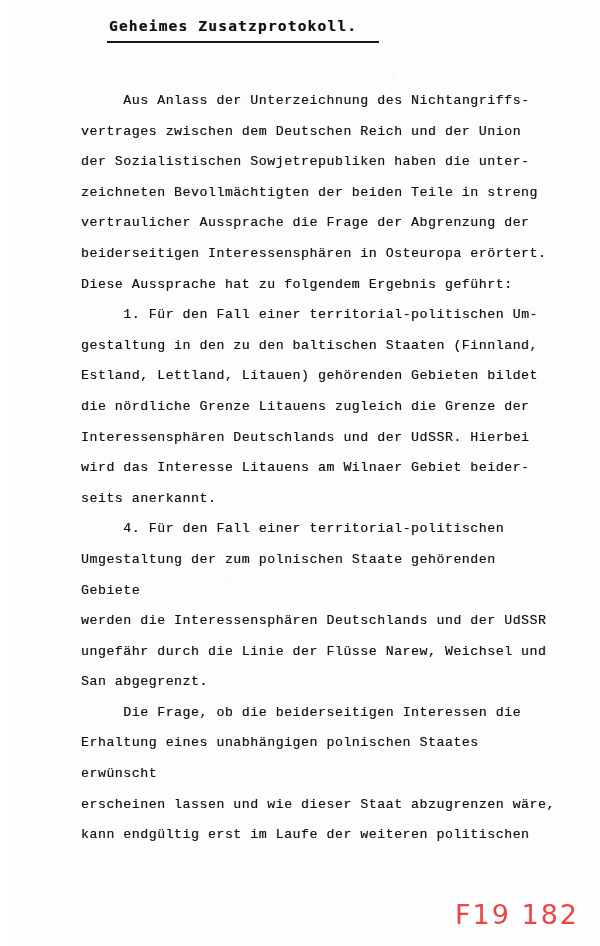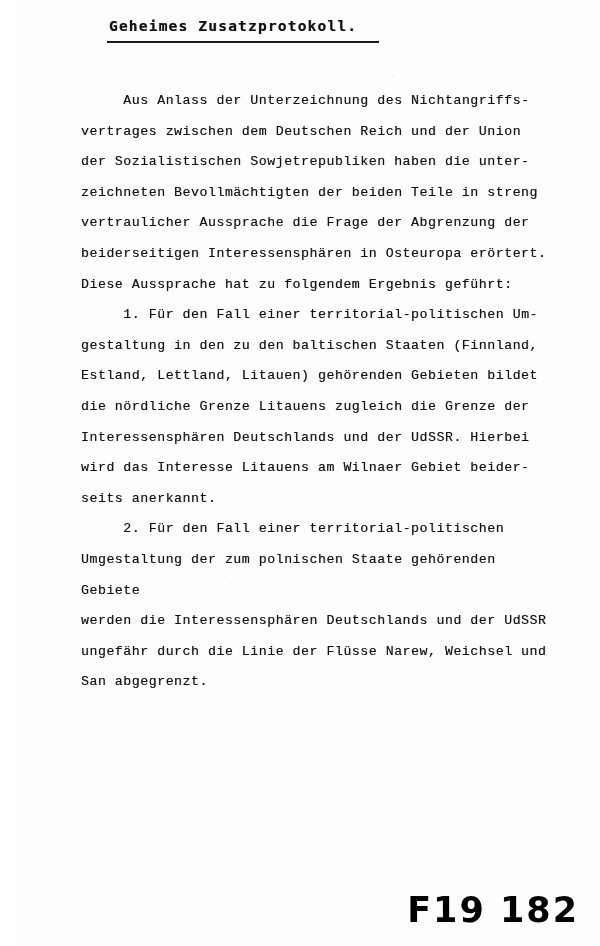--- a/index.html
+++ b/index.html
@@ -81,24 +81,24 @@
   }
   .para + .para {
     margin-top: 0px;
   }
 
   .page-stamp {
     position: absolute;
     right: 36px;
     bottom: 16px;
     font-family: "DejaVu Sans", sans-serif;
-    font-weight: bold;
-    font-size: 35px;
+    font-weight: normal;
+    font-size: 27px;
     letter-spacing: 2px;
-    color: #000000;
+    color: #ef4444;
   }
 </style>
 </head>
 <body>
 
 <div class="page">
 
   <div class="doc-title">Geheimes Zusatzprotokoll.</div>
   <div class="title-underline"></div>
 
@@ -110,22 +110,26 @@
 vertraulicher Aussprache die Frage der Abgrenzung der
 beiderseitigen Interessensphären in Osteuropa erörtert.
 Diese Aussprache hat zu folgendem Ergebnis geführt:</p>
     <p class="para">     1. Für den Fall einer territorial-politischen Um-
 gestaltung in den zu den baltischen Staaten (Finnland,
 Estland, Lettland, Litauen) gehörenden Gebieten bildet
 die nördliche Grenze Litauens zugleich die Grenze der
 Interessensphären Deutschlands und der UdSSR. Hierbei
 wird das Interesse Litauens am Wilnaer Gebiet beider-
 seits anerkannt.</p>
-    <p class="para">     2. Für den Fall einer territorial-politischen
+    <p class="para">     4. Für den Fall einer territorial-politischen
 Umgestaltung der zum polnischen Staate gehörenden Gebiete
 werden die Interessensphären Deutschlands und der UdSSR
 ungefähr durch die Linie der Flüsse Narew, Weichsel und
 San abgegrenzt.</p>
+    <p class="para">     Die Frage, ob die beiderseitigen Interessen die
+Erhaltung eines unabhängigen polnischen Staates erwünscht
+erscheinen lassen und wie dieser Staat abzugrenzen wäre,
+kann endgültig erst im Laufe der weiteren politischen</p>
   </div>
 
   <div class="page-stamp">F19 182</div>
 
 </div>
 
 </body></html>

